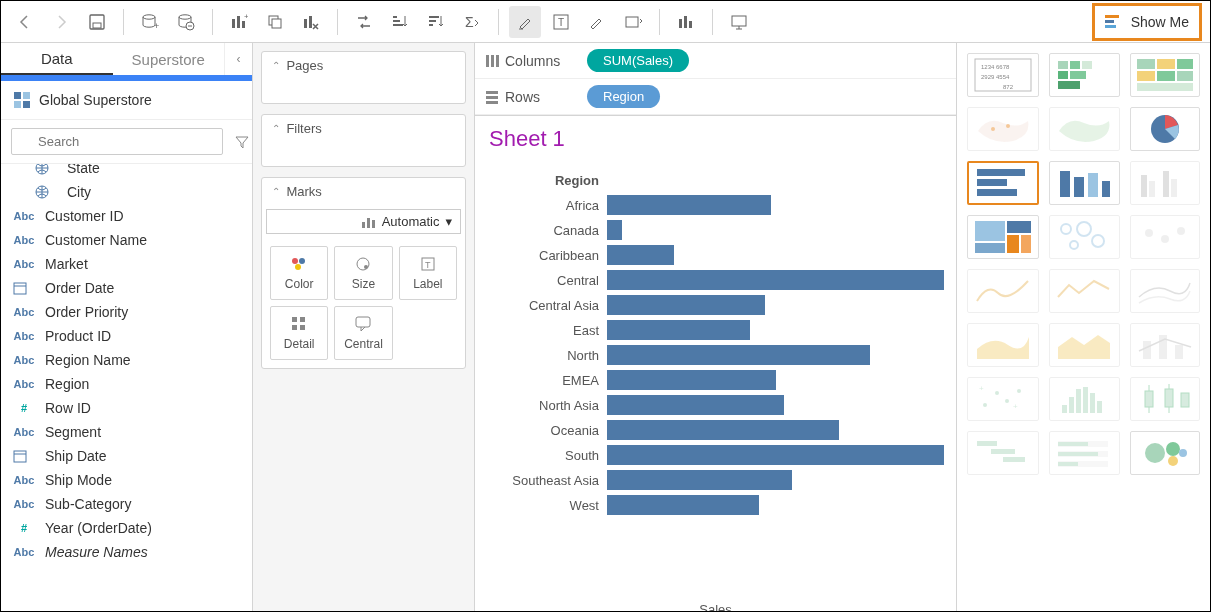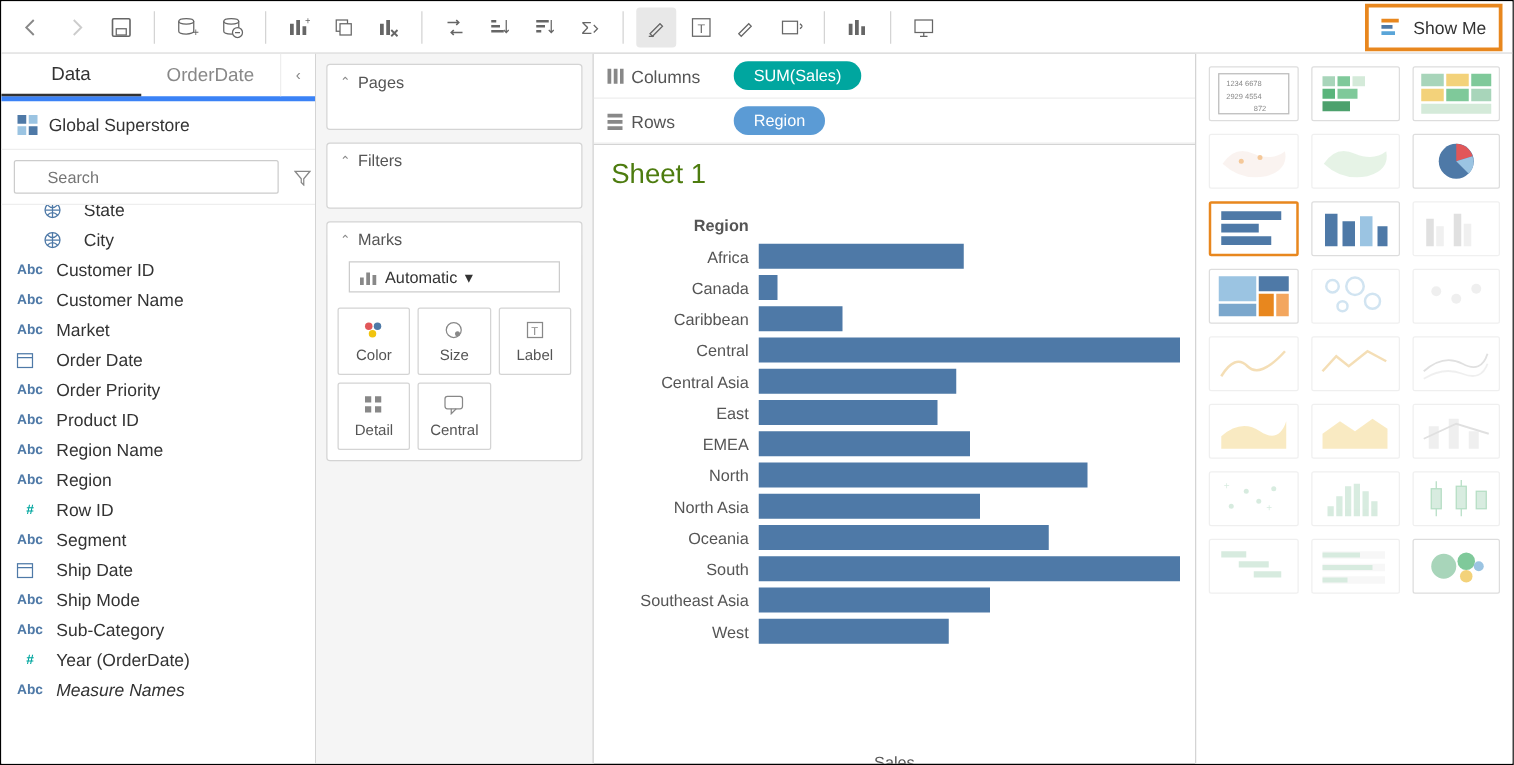--- a/index.html
+++ b/index.html
@@ -4,21 +4,21 @@
 <style>
 * { box-sizing: border-box; margin: 0; padding: 0; }
 body { font-family: -apple-system, BlinkMacSystemFont, "Segoe UI", sans-serif; font-size: 12px; color: #333; background: #fff; width: 1211px; height: 612px; overflow: hidden; border: 1px solid #000; }
 .toolbar { display: flex; align-items: center; height: 42px; border-bottom: 1px solid #d4d4d4; background: #fff; padding: 0 8px; gap: 4px; }
 .toolbar-sep { width: 1px; height: 26px; background: #d4d4d4; margin: 0 6px; }
 .tool-btn { width: 32px; height: 32px; display: flex; align-items: center; justify-content: center; border-radius: 3px; cursor: pointer; color: #666; }
 .tool-btn.active { background: #e8e8e8; }
 .show-me-box { margin-left: auto; border: 3px solid #e8871e; padding: 4px 10px; display: flex; align-items: center; gap: 8px; font-size: 14px; height: 38px; }
 .main { display: flex; height: 568px; }
 .left-panel { width: 252px; border-right: 1px solid #d4d4d4; background: #fff; display: flex; flex-direction: column; }
-.tabs { display: flex; border-bottom: 4px solid #3b82f6; height: 38px; align-items: stretch; }
+.tabs { display: flex; border-bottom: 6px solid #3b82f6; height: 38px; align-items: stretch; }
 .tab { flex: 1; display: flex; align-items: center; justify-content: center; font-size: 15px; cursor: pointer; }
 .tab.active { border-bottom: 2px solid #333; font-weight: 500; }
 .tab.inactive { color: #888; }
 .tab-collapse { width: 28px; display: flex; align-items: center; justify-content: center; color: #888; cursor: pointer; border-left: 1px solid #eee; }
 .datasource { padding: 10px 12px; border-bottom: 1px solid #eee; display: flex; align-items: center; gap: 8px; font-size: 14px; }
 .ds-icon { width: 18px; height: 18px; color: #4e79a7; }
 .search-row { padding: 8px 10px; display: flex; align-items: center; gap: 8px; border-bottom: 1px solid #eee; }
 .search-input { flex: 1; border: 1px solid #ccc; padding: 5px 8px 5px 26px; font-size: 13px; color: #999; border-radius: 2px; background: #fff; position: relative; }
 .search-wrap { position: relative; flex: 1; }
 .search-ic { position: absolute; left: 6px; top: 6px; color: #999; }
@@ -28,32 +28,32 @@
 .field-icon { width: 22px; text-align: center; font-size: 11px; font-weight: bold; color: #4e79a7; }
 .field-icon.meas { color: #00a69f; }
 .field-icon.geo { color: #4e79a7; }
 .field-name { font-size: 14px; }
 .field-name.italic { font-style: italic; }
 .indent { padding-left: 34px; }
 .shelfcol { width: 222px; background: #f5f5f5; border-right: 1px solid #d4d4d4; padding: 8px; display: flex; flex-direction: column; gap: 10px; }
 .shelf-card { background: #fff; border: 1px solid #d4d4d4; border-radius: 3px; }
 .shelf-head { padding: 6px 10px; font-size: 13px; display: flex; align-items: center; gap: 6px; color: #555; }
 .caret { font-size: 10px; color: #888; }
-.marks-type { margin: 4px 17px; border: 1px solid #ccc; padding: 4px 8px; display: flex; align-items: center; gap: 6px; font-size: 13px; justify-content: flex-start; }
+.marks-type { margin: 4px 4px; border: 1px solid #ccc; padding: 4px 8px; display: flex; align-items: center; gap: 6px; font-size: 13px; justify-content: flex-end; }
 .marks-grid { display: grid; grid-template-columns: repeat(3, 1fr); gap: 6px; padding: 8px; }
 .mark-cell { border: 1px solid #d4d4d4; border-radius: 2px; height: 54px; display: flex; flex-direction: column; align-items: center; justify-content: center; gap: 4px; font-size: 12px; color: #555; cursor: pointer; }
 .mark-cell svg, .mark-cell .mi { height: 18px; }
 .viz-area { flex: 1; display: flex; flex-direction: column; position: relative; }
 .shelves-top { border-bottom: 1px solid #d4d4d4; }
 .shelf-row { display: flex; align-items: center; padding: 6px 10px; gap: 12px; border-bottom: 1px solid #eee; }
 .shelf-label { display: flex; align-items: center; gap: 6px; width: 90px; font-size: 14px; color: #555; }
 .pill { border-radius: 14px; padding: 4px 16px; font-size: 13px; color: #fff; }
 .pill.meas { background: #00a69f; }
 .pill.dim { background: #5b9bd5; }
-.sheet-title { padding: 10px 14px; font-size: 22px; color: #4d7c0f; }
+.sheet-title { padding: 10px 14px; font-size: 22px; color: #a21caf; }
 .chart-wrap { flex: 1; padding: 6px 12px 34px 12px; position: relative; display: flex; }
 .bar-row { display: flex; align-items: center; height: 25px; }
 .bar-label { width: 120px; text-align: right; padding-right: 8px; font-size: 13px; color: #555; }
 .bar-cell { flex: 1; height: 100%; position: relative; }
 .bar { height: 20px; background: #4e79a7; position: absolute; top: 2px; left: 0; }
 .x-axis { position: absolute; left: 120px; right: 0; bottom: -22px; display: flex; justify-content: space-between; font-size: 12px; color: #555; }
 .x-title { position: absolute; left: 50%; bottom: -40px; transform: translateX(-50%); font-size: 13px; color: #555; }
 .showme-panel { width: 254px; border-left: 1px solid #d4d4d4; background: #fff; padding: 10px; }
 .sm-grid { display: grid; grid-template-columns: repeat(3, 1fr); gap: 10px; }
 .sm-cell { border: 1px solid #ddd; height: 44px; border-radius: 2px; display: flex; align-items: center; justify-content: center; cursor: pointer; padding: 4px; }
@@ -195,21 +195,21 @@
       </svg>
     <span>Show Me</span>
   </div>
 </div>
 
 <div class="main">
 
   <div class="left-panel">
     <div class="tabs">
       <div class="tab active">Data</div>
-      <div class="tab inactive">OrderDate</div>
+      <div class="tab inactive">Superstore</div>
       <div class="tab-collapse">‹</div>
     </div>
     <div class="datasource">
       <svg class="ds-icon" viewBox="0 0 18 18">
           <rect x="1" y="1" width="7" height="7" fill="#4e79a7"></rect>
           <rect x="10" y="1" width="7" height="7" fill="#9bc4e2"></rect>
           <rect x="1" y="10" width="7" height="7" fill="#9bc4e2"></rect>
           <rect x="10" y="10" width="7" height="7" fill="#4e79a7"></rect>
         </svg>
       <span>Global Superstore</span>
@@ -458,29 +458,29 @@
                 <div class="bar" style="width:46.875%"></div>
               </div>
             </div>
             <div class="bar-row">
               <div class="bar-label">East</div>
               <div class="bar-cell">
                 <div class="bar" style="width:42.5%"></div>
               </div>
             </div>
             <div class="bar-row">
+              <div class="bar-label">North</div>
+              <div class="bar-cell">
+                <div class="bar" style="width:78.125%"></div>
+              </div>
+            </div>
+            <div class="bar-row">
               <div class="bar-label">EMEA</div>
               <div class="bar-cell">
                 <div class="bar" style="width:50%"></div>
-              </div>
-            </div>
-            <div class="bar-row">
-              <div class="bar-label">North</div>
-              <div class="bar-cell">
-                <div class="bar" style="width:78.125%"></div>
               </div>
             </div>
             <div class="bar-row">
               <div class="bar-label">North Asia</div>
               <div class="bar-cell">
                 <div class="bar" style="width:52.5%"></div>
               </div>
             </div>
             <div class="bar-row">
               <div class="bar-label">Oceania</div>

